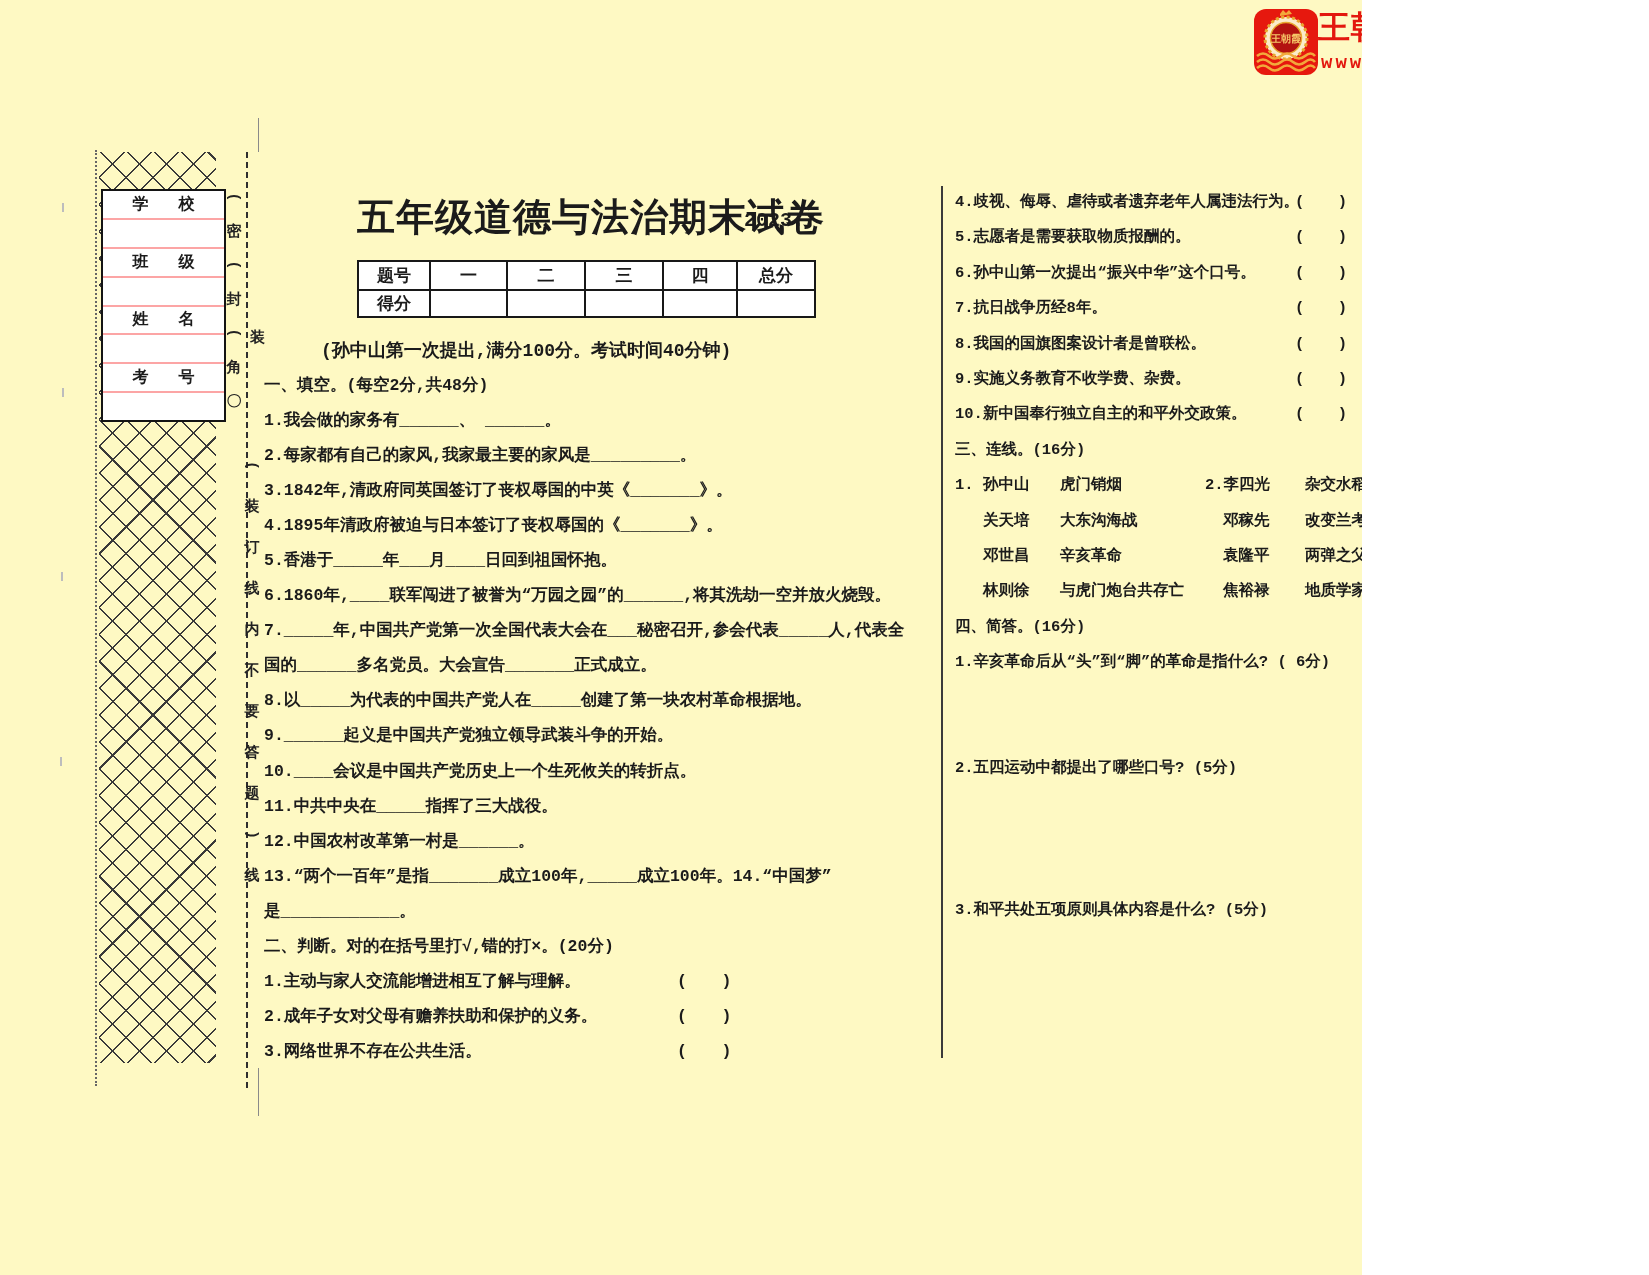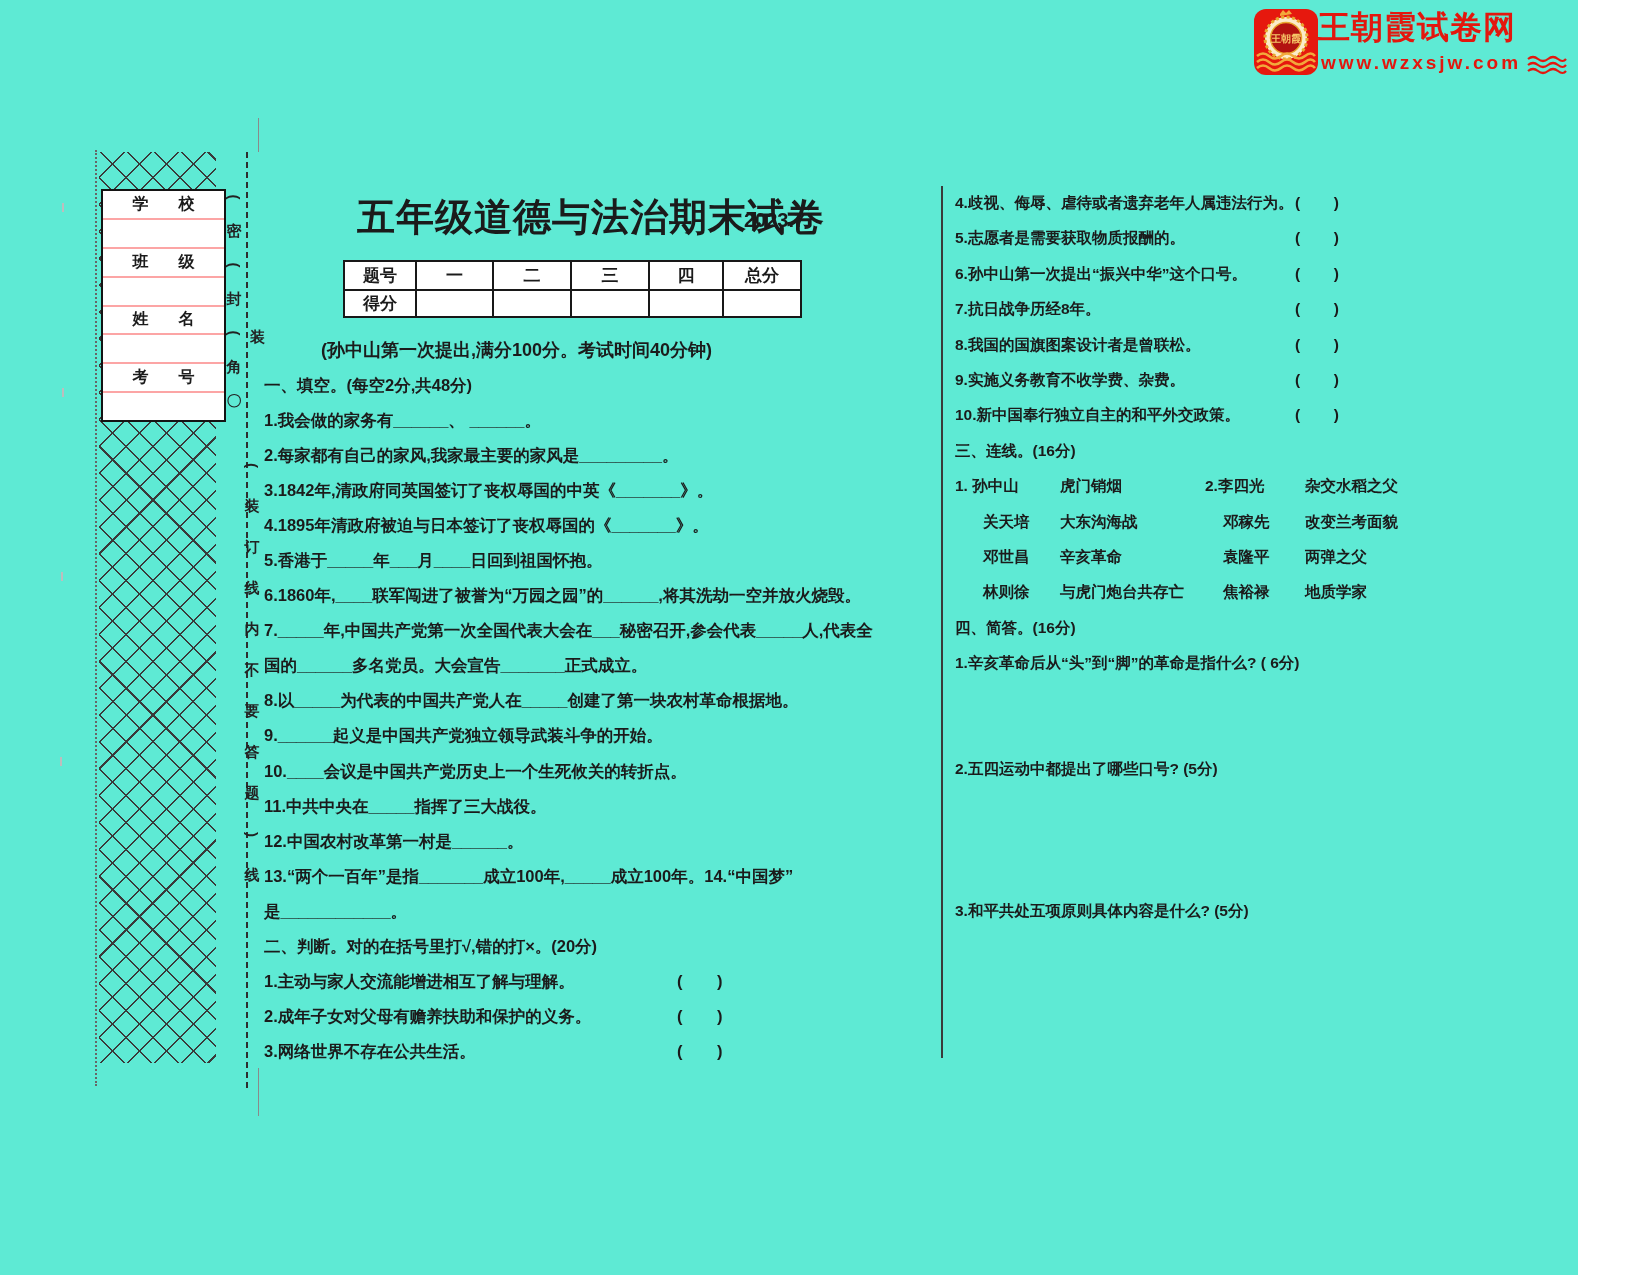--- a/index.html
+++ b/index.html
@@ -2,23 +2,23 @@
 <html><head>
 <meta charset="utf-8">
 <style>
   :root{
     --red:#e3170e;
     --gold:#f2a93b;
     --ink:#1b1b1b;
   }
   html,body{margin:0;padding:0;background:#ffffff;}
   .page{
-    position:relative;width:1578px;height:1275px;background:#5eead4;
+    position:relative;width:1362px;height:1275px;background:#fef9c3;
     overflow:hidden;color:var(--ink);
-    font-family:Liberation Sans, sans-serif;
+    font-family:Liberation Mono, monospace;
   }
   
   .brand-icon{position:absolute;left:1253px;top:8px;}
   .brand-name{position:absolute;left:1318px;top:6px;font-size:32px;font-weight:900;color:var(--red);letter-spacing:1px;white-space:nowrap;}
   .brand-url{position:absolute;left:1321px;top:52px;font-size:19px;font-weight:800;color:var(--red);letter-spacing:3px;white-space:nowrap;}
   .brand-waves{position:absolute;left:1526px;top:55px;}
   
   .seal-left-border{position:absolute;left:95px;top:150px;height:936px;border-left:2px dotted #666;}
   .seal-hatch{
     position:absolute;left:99px;top:152px;width:117px;height:911px;
@@ -39,21 +39,21 @@
   .seal-outer-top{position:absolute;left:250px;top:328px;font-size:15px;font-weight:700;color:#222;}
   .seal-dash{position:absolute;left:246px;top:152px;height:936px;border-left:2.5px dashed #2e2e2e;}
   .mark{position:absolute;border-left:1.5px solid #8a8a8a;}
   .mark-top{left:258px;top:118px;height:34px;}
   .mark-bottom{left:258px;top:1068px;height:48px;}
   .speck{position:absolute;width:2px;height:9px;background:#bdbdbd;}
   .edge-line{position:absolute;left:1643px;top:100px;height:1130px;border-left:2px solid #ececec;}
   
   .page-title{position:absolute;left:357px;top:192px;font-size:38px;font-weight:900;letter-spacing:1px;white-space:nowrap;}
   .exam-date{position:absolute;left:744px;top:209px;font-size:20px;font-weight:700;}
-  .score-table{position:absolute;left:343px;top:260px;border-collapse:collapse;table-layout:fixed;background:#fff;}
+  .score-table{position:absolute;left:357px;top:260px;border-collapse:collapse;table-layout:fixed;background:#fff;}
   .score-table td{border:2.5px solid #181818;text-align:center;font-size:17px;font-weight:700;padding:0;}
   .exam-note{position:absolute;left:321px;top:338px;font-size:18px;font-weight:700;white-space:nowrap;}
   
   .col-left{position:absolute;left:264px;top:368px;width:686px;}
   .col-left .line{height:35.05px;line-height:35.05px;white-space:nowrap;font-size:16.5px;font-weight:600;position:relative;}
   .col-right{position:absolute;left:955px;top:185px;width:478px;}
   .col-right .line{height:35.4px;line-height:35.4px;white-space:nowrap;font-size:15.5px;font-weight:600;position:relative;}
   .line.heading{font-weight:800;}
   .judge-paren{position:absolute;letter-spacing:9px;}
   .col-left .judge-paren{left:413px;}

